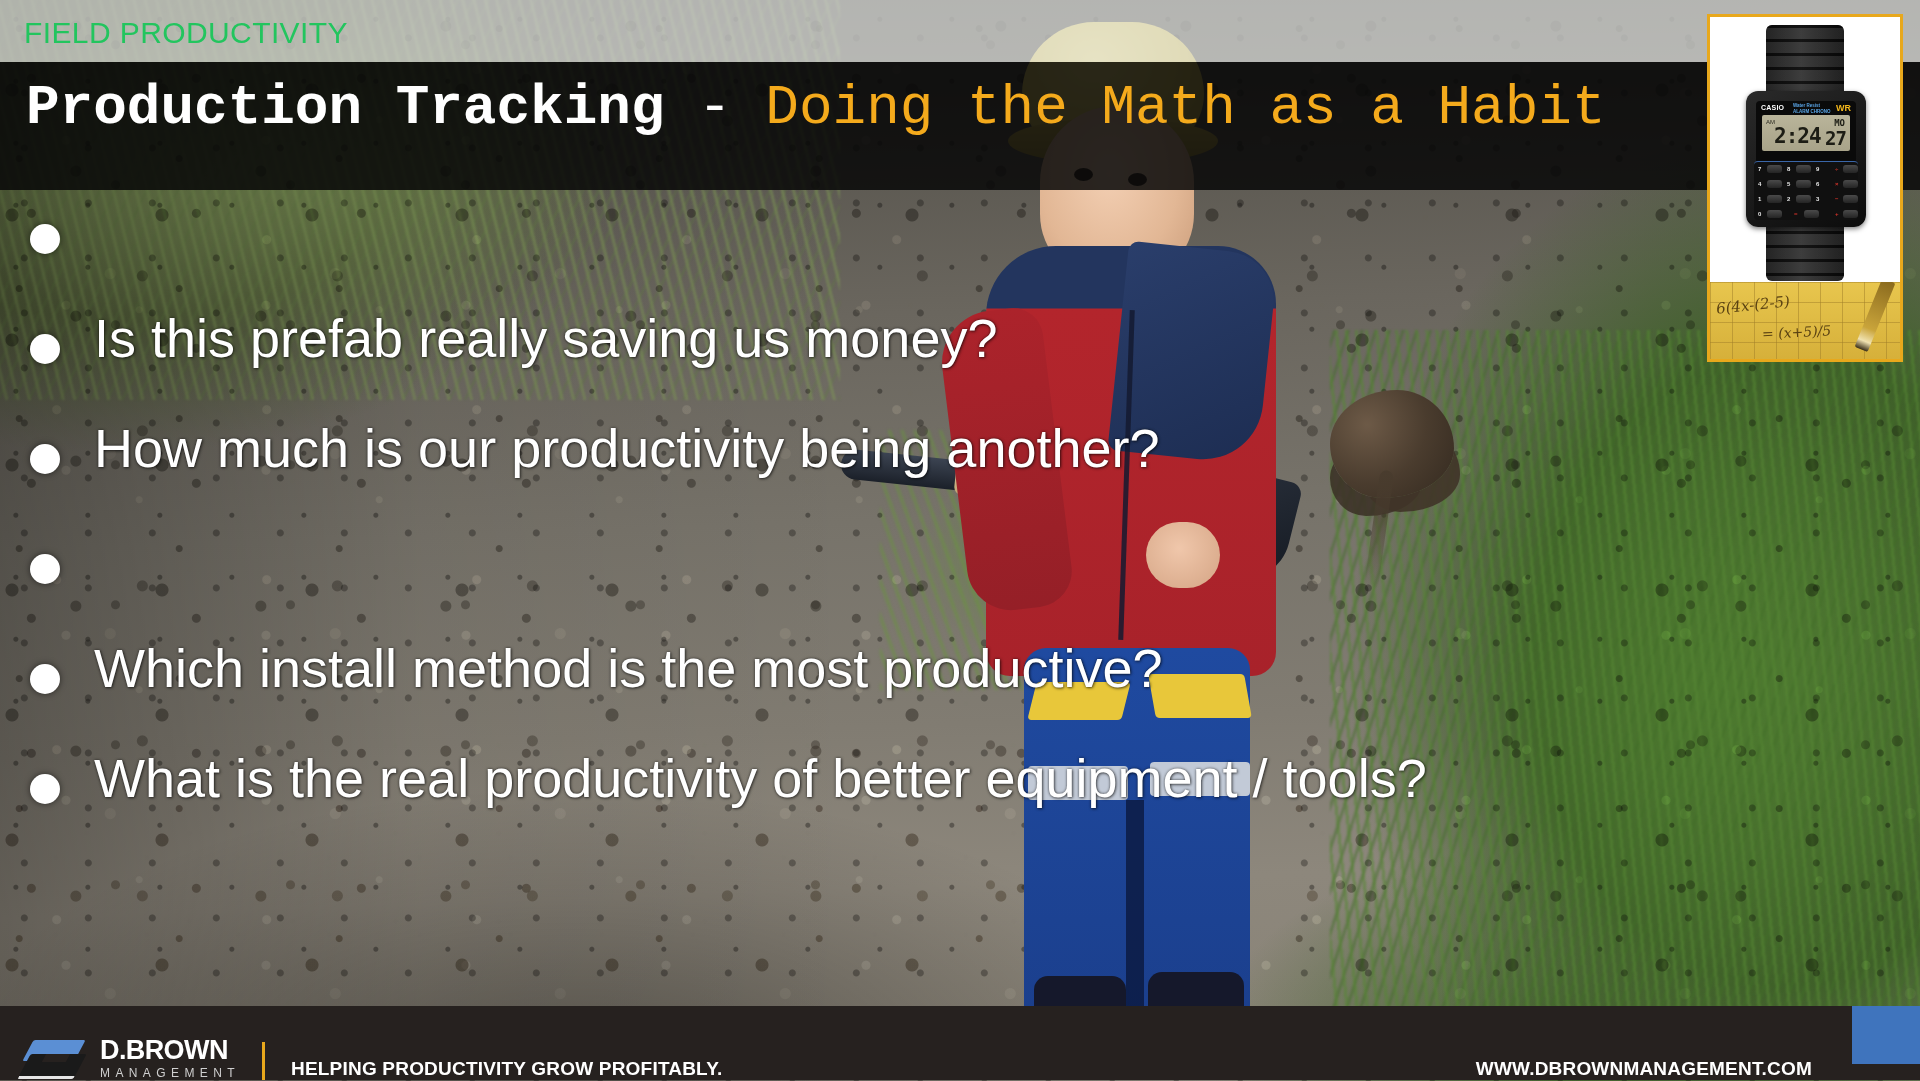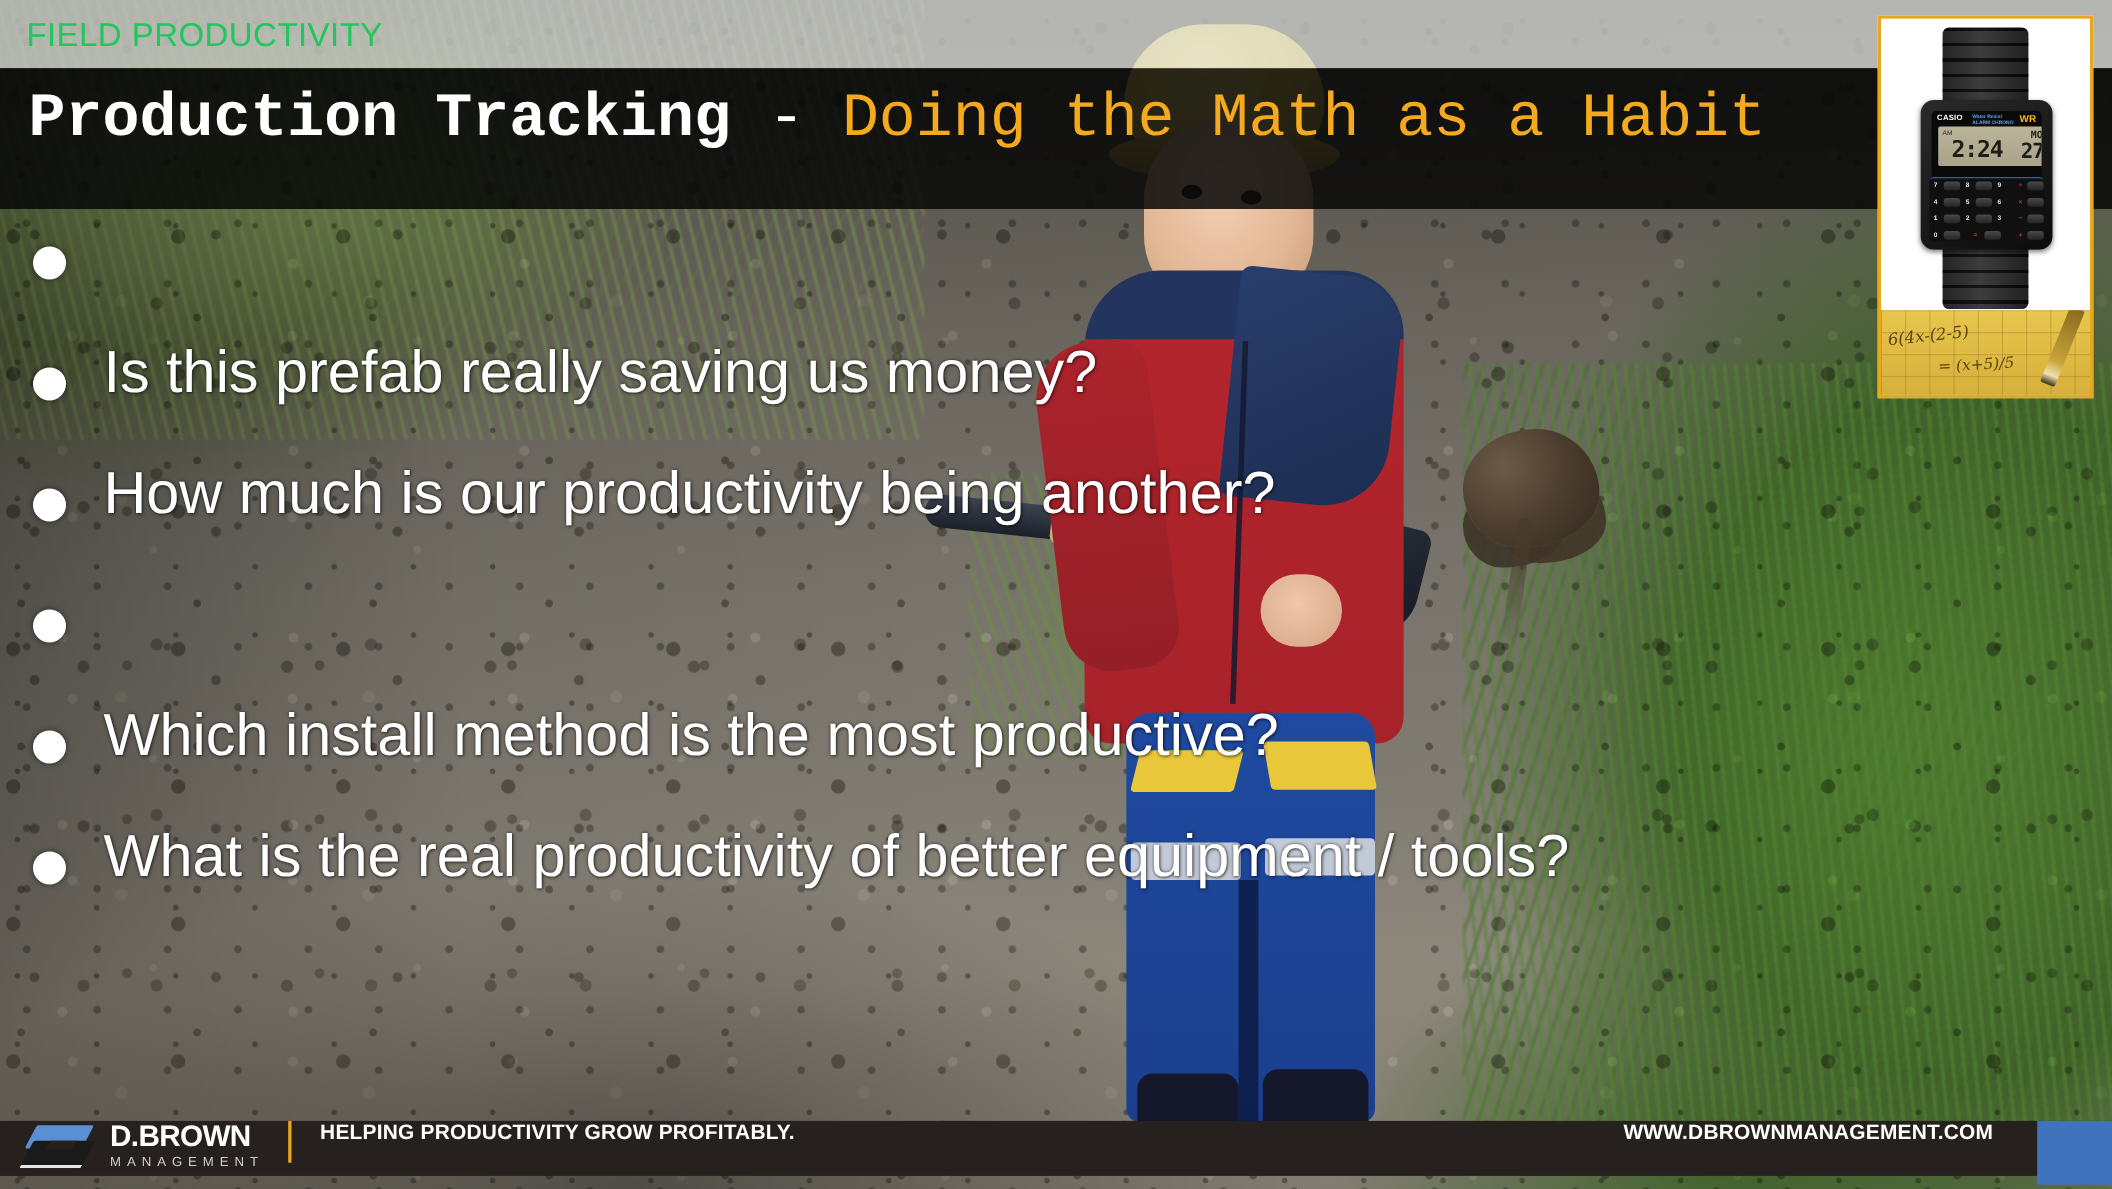--- a/index.html
+++ b/index.html
@@ -333,21 +333,20 @@
     font-size: 9px; color: #f4b81c; font-weight: 700;
   }
   .w-wrsm {
     position: absolute; left: 37px; top: 2px;
     font-size: 4.5px; color: #5aa6e8; font-weight: 700; line-height: 1.35;
   }
   .w-lcd {
     position: absolute; left: 6px; top: 14px; width: 88px; height: 36px;
     background: linear-gradient(to bottom, #b9b49a, #a8a389);
     border-radius: 2px;
-    padding-left: 12px;
   }
   .w-am { position: absolute; left: 4px; top: 4px; font-size: 6px; color: #2a2a20; }
   .w-time {
     position: absolute; left: 12px; top: 9px;
     font-family: "DejaVu Sans Mono", monospace;
     font-size: 21px; color: #1d1d15; letter-spacing: -1px; font-weight: 700;
   }
   .w-dow { position: absolute; right: 5px; top: 3px; font-family: "DejaVu Sans Mono", monospace;
     font-size: 9px; color: #1d1d15; font-weight: 700; }
   .w-date { position: absolute; right: 4px; top: 12px; font-family: "DejaVu Sans Mono", monospace;
@@ -395,25 +394,25 @@
     position: absolute; right: 18px; top: -4px;
     width: 14px; height: 74px;
     background: linear-gradient(to bottom, #8a6a1e 0%, #c9a43a 70%, #f0e2b0 88%, #3a2f18 100%);
     transform: rotate(22deg);
     border-radius: 2px;
   }
 
   
   .footer {
     position: absolute;
-    left: 0; bottom: 12px;
-    width: 1920px; height: 50px;
+    left: 0; bottom: 1px;
+    width: 1920px; height: 74px;
     background: #26211f;
     display: flex;
-    align-items: flex-start;
+    align-items: flex-end;
   }
   .footer-accent {
     position: absolute; right: 0; top: 0;
     width: 68px; height: 58px;
     background: #3f74bd;
   }
   .logo-wrap {
     display: flex; align-items: center;
     margin-left: 22px;
   }

